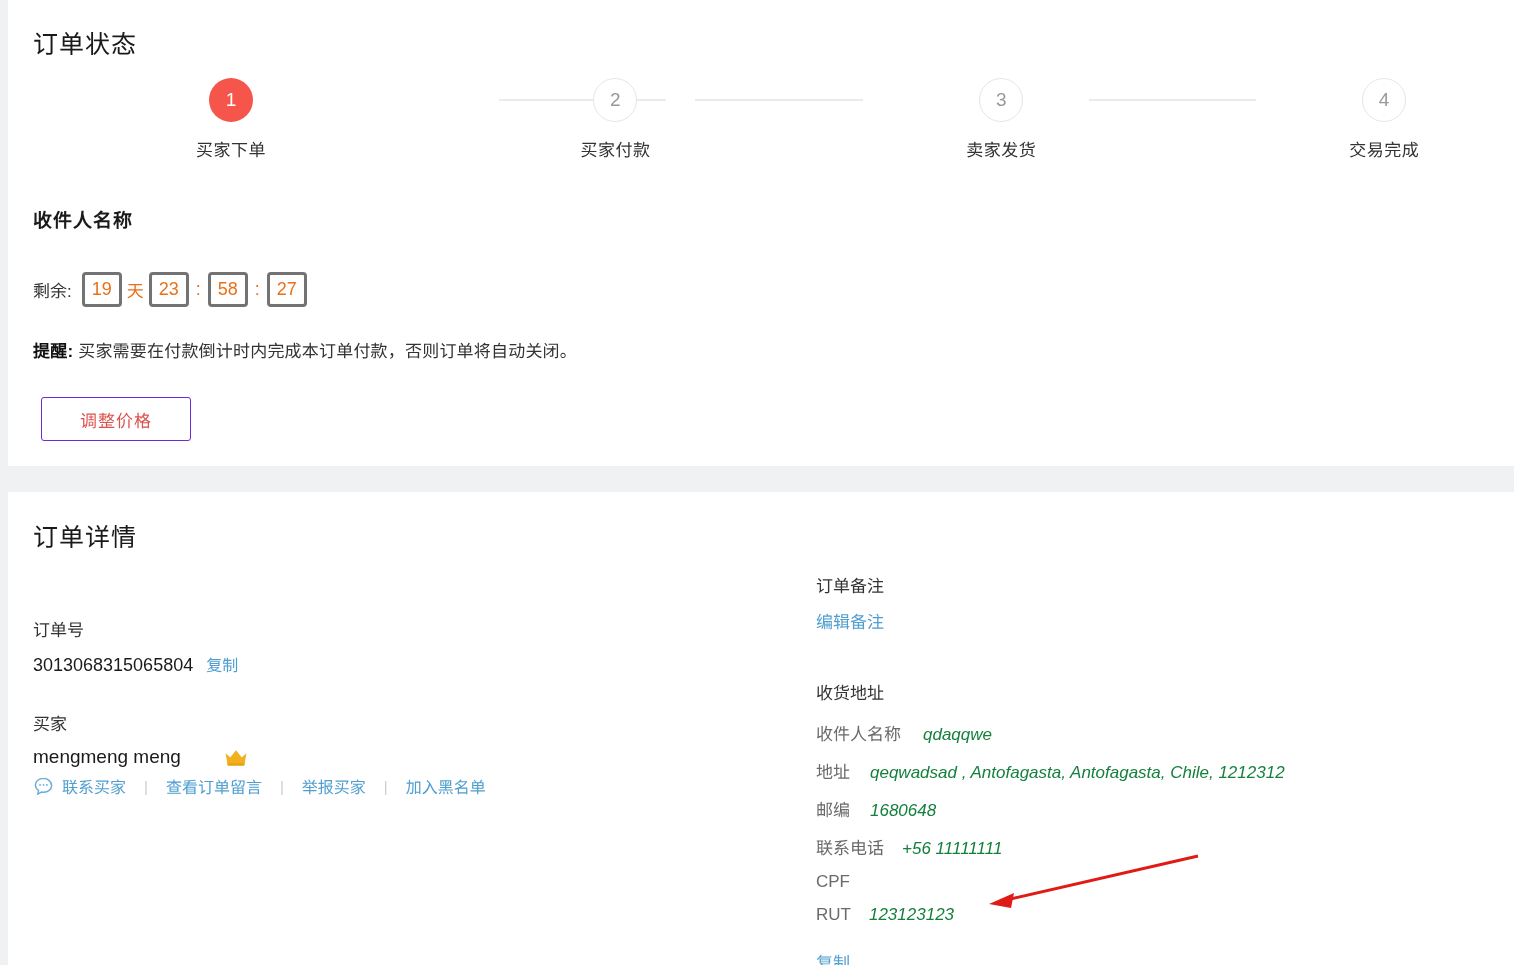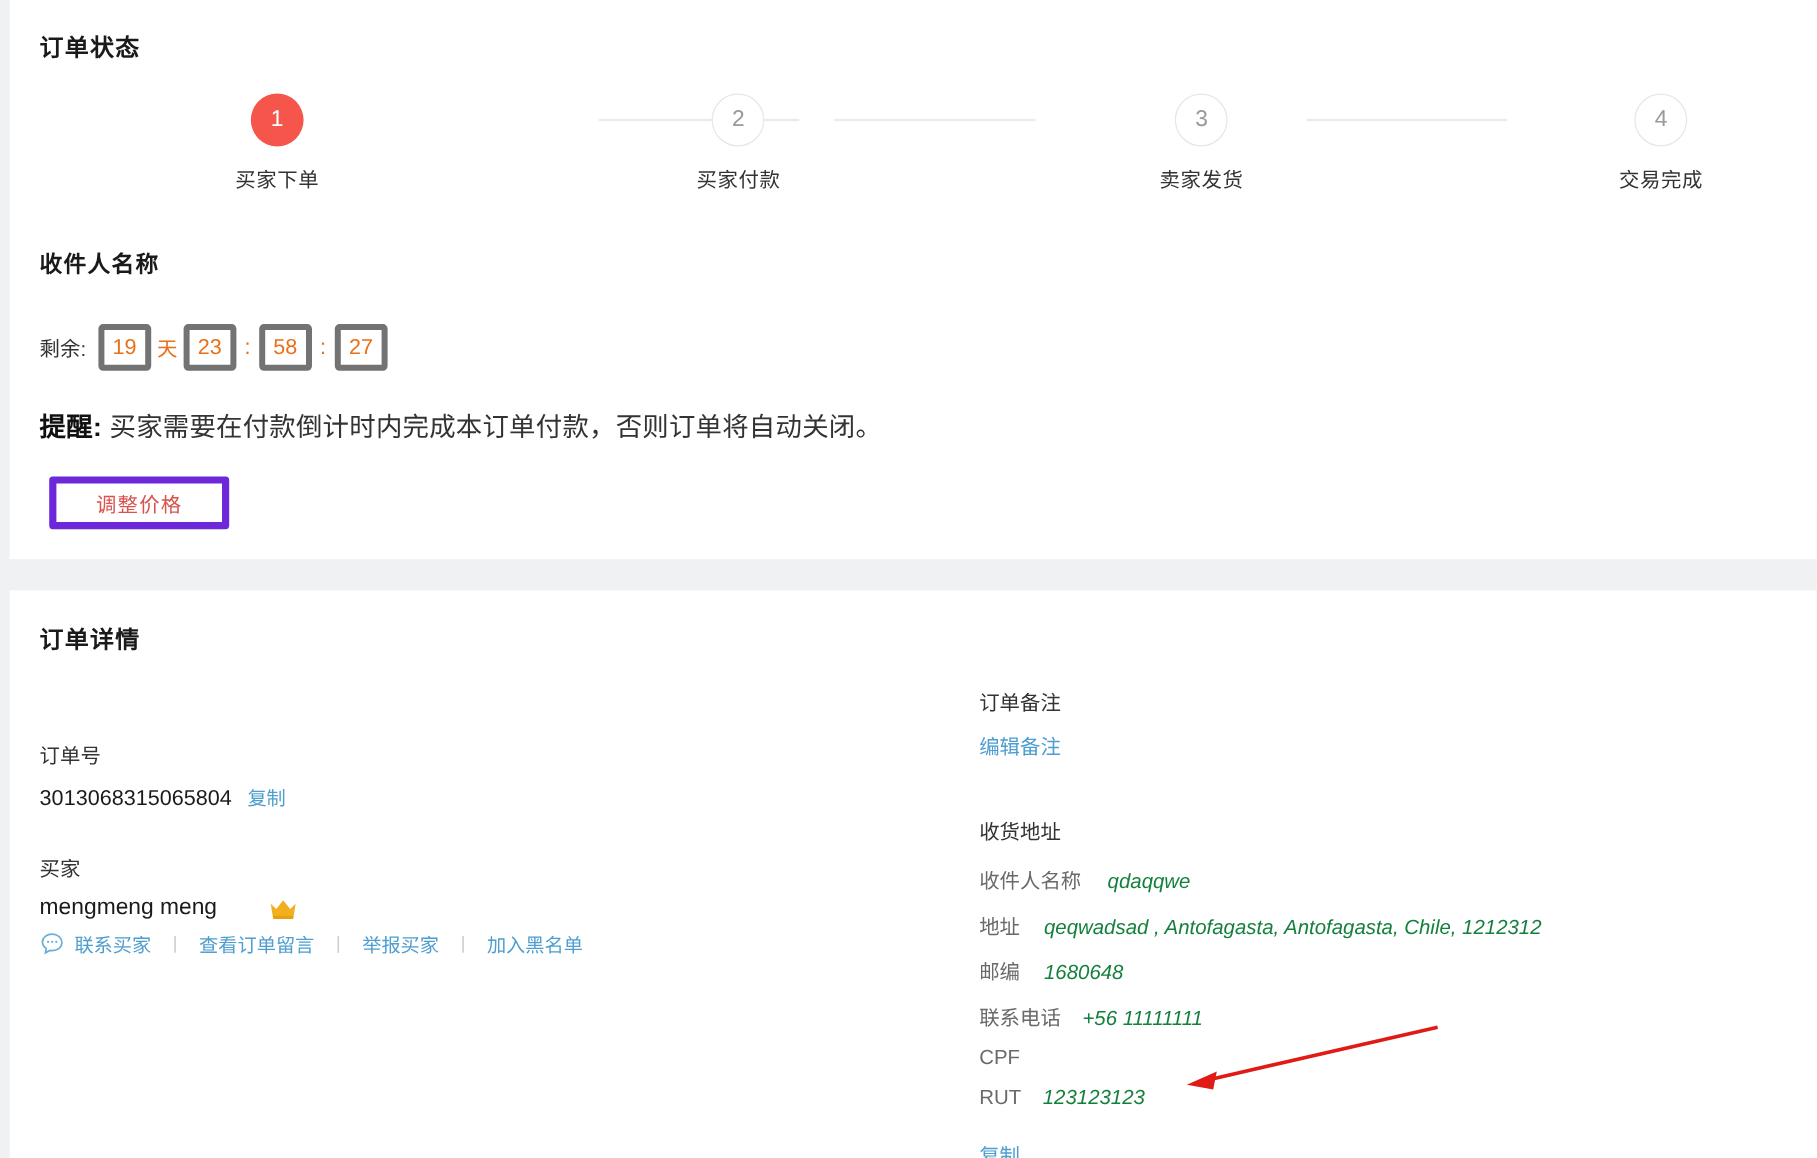--- a/index.html
+++ b/index.html
@@ -21,22 +21,22 @@
   .card {
     background: #ffffff;
     position: absolute;
     left: 8px;
     right: 0;
   }
   #status-card { top: 0; height: 466px; }
   #details-card { top: 492px; height: 539px; }
 
   .card-title {
-    font-size: 20px;
-    font-weight: bold;
+    font-size: 25px;
+    font-weight: normal;
     color: #1a1a1a;
     letter-spacing: 1px;
     position: absolute;
   }
   #status-card .card-title { left: 25px; top: 24px; }
   #details-card .card-title { left: 25px; top: 25px; }
 
   
   .stepper {
     position: absolute;
@@ -103,21 +103,21 @@
     display: flex;
     align-items: center;
     height: 34px;
   }
   .countdown-prefix {
     font-size: 17px;
     color: #333333;
     margin-right: 10px;
   }
   .cd-box {
-    border: 5px solid #737373;
+    border: 3px solid #737373;
     border-radius: 4px;
     color: #e8701a;
     font-size: 18px;
     min-width: 22px;
     padding: 2px 6px 3px;
     text-align: center;
     line-height: 24px;
   }
   .cd-unit {
     color: #e8701a;
@@ -127,37 +127,37 @@
   .cd-sep {
     color: #e8701a;
     font-size: 18px;
     margin: 0 7px;
   }
 
   .notice-row {
     position: absolute;
     left: 25px;
     top: 337px;
-    font-size: 22px;
+    font-size: 17px;
     color: #333333;
     letter-spacing: 0.2px;
   }
   .notice-row .notice-label {
     font-weight: bold;
     color: #111111;
   }
 
   .btn-outline {
     position: absolute;
     left: 33px;
     top: 397px;
     width: 150px;
     height: 44px;
     box-sizing: border-box;
-    border: 6px solid #6d28d9;
+    border: 1px solid #6d28d9;
     border-radius: 3px;
     background: #ffffff;
     color: #d9534f;
     font-size: 17px;
     font-family: inherit;
     cursor: pointer;
     letter-spacing: 1px;
   }
 
   

